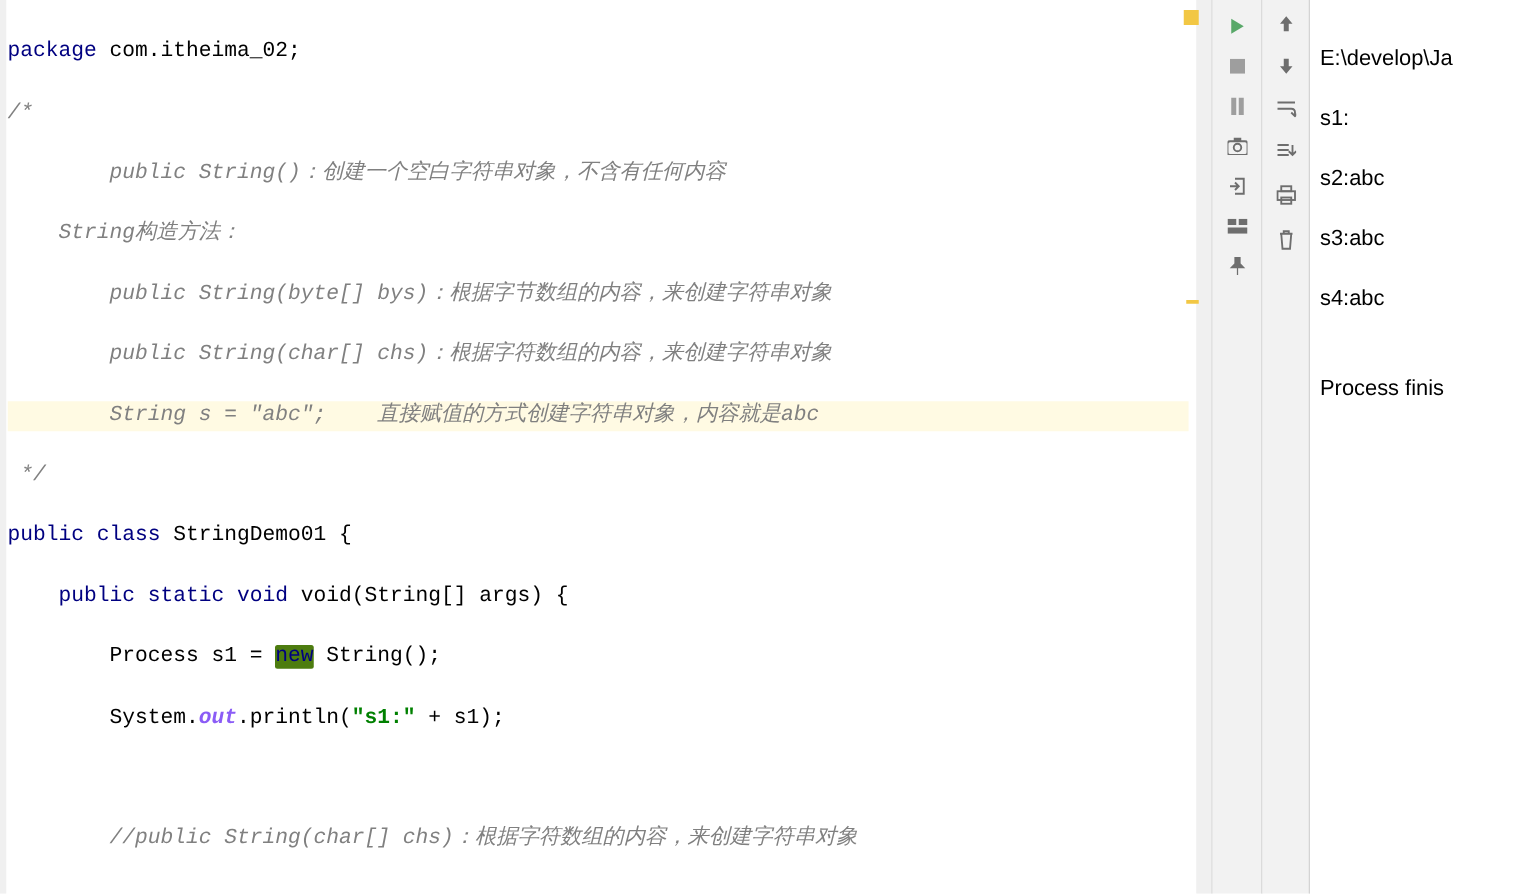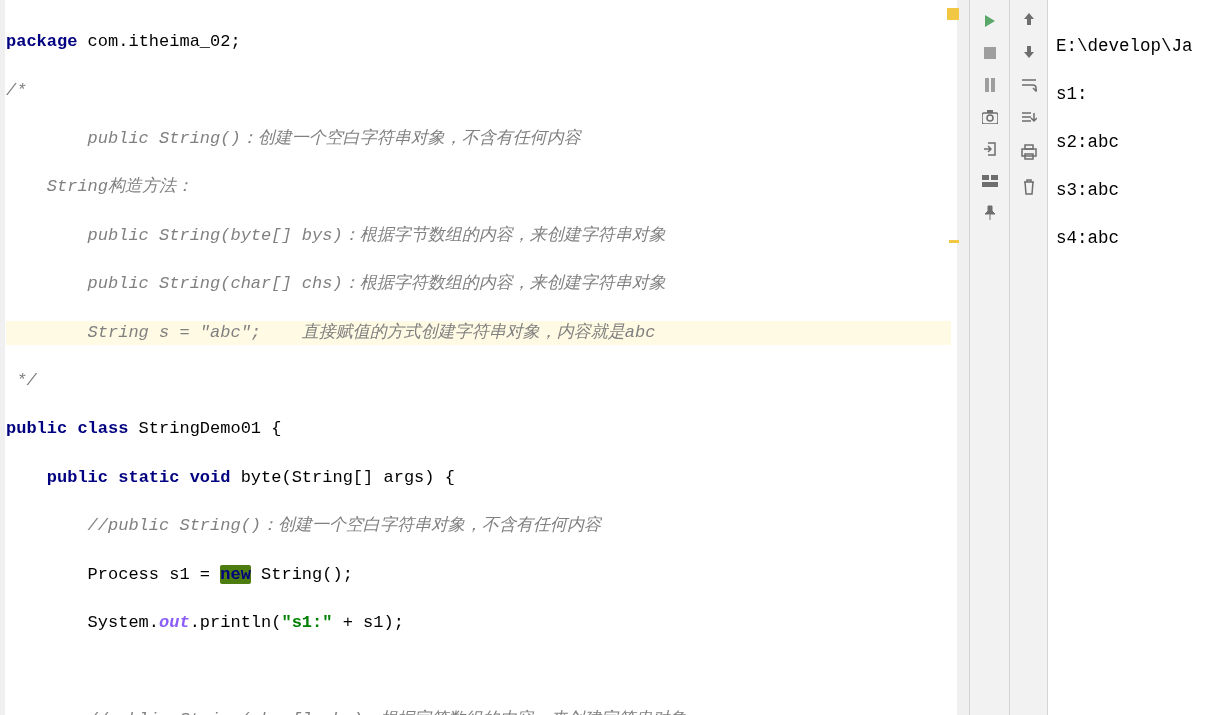--- a/index.html
+++ b/index.html
@@ -36,21 +36,21 @@
   line-height: 24.2px;
   white-space: pre;
   overflow: hidden;
 }
 .code-line { height: 24.2px; }
 .highlight-line {
   background: #fffae3;
   display: block;
   width: 100%;
 }
-.kw { color: #000080; font-weight: bold; }
+.kw { color: #000080; font-weight: normal; }
 .comment { color: #808080; font-style: italic; }
 .str { color: #008000; font-weight: bold; }
 .field { color: #8b5cf6; font-style: italic; font-weight: bold; }
 .warning-marker {
   position: absolute;
   right: 10px;
   top: 8px;
   width: 12px;
   height: 12px;
   background: #f2c744;
@@ -99,21 +99,21 @@
   flex-direction: column;
   align-items: center;
   padding-top: 12px;
   gap: 14px;
 }
 .console-pane {
   flex: 1;
   height: 558px;
   background: #fff;
   padding: 10px 8px;
-  font-family: Liberation Mono, monospace;
+  font-family: Liberation Sans, sans-serif;
   font-size: 17.5px;
   line-height: 24px;
   overflow: hidden;
   white-space: pre;
 }
 .highlight-word { background: #4d7c0f; border-radius: 2px; }
 </style>
 </head>
 <body>
 
@@ -126,22 +126,21 @@
   <div class="code-area">
 <div class="code-line"><span class="kw">package</span><span> com.itheima_02;</span></div>
 <div class="code-line"><span class="comment">/*</span></div>
 <div class="code-line"><span class="comment">        public String()：创建一个空白字符串对象，不含有任何内容</span></div>
 <div class="code-line"><span class="comment">    String构造方法：</span></div>
 <div class="code-line"><span class="comment">        public String(byte[] bys)：根据字节数组的内容，来创建字符串对象</span></div>
 <div class="code-line"><span class="comment">        public String(char[] chs)：根据字符数组的内容，来创建字符串对象</span></div>
 <div class="code-line highlight-line"><span class="comment">        String s = "abc";    直接赋值的方式创建字符串对象，内容就是abc</span></div>
 <div class="code-line"><span class="comment"> */</span></div>
 <div class="code-line"><span class="kw">public class</span><span> StringDemo01 {</span></div>
-<div class="code-line"><span>    </span><span class="kw">public static void</span><span> byte(String[] args) {</span></div>
-<div class="code-line"><span class="comment">        //public String()：创建一个空白字符串对象，不含有任何内容</span></div>
+<div class="code-line"><span>    </span><span class="kw">public static void</span><span> void(String[] args) {</span></div>
 <div class="code-line"><span>        Process s1 = </span><span class="kw highlight-word">new</span><span> String();</span></div>
 <div class="code-line"><span>        System.</span><span class="field">out</span><span>.println(</span><span class="str">"s1:"</span><span> + s1);</span></div>
 <div class="code-line"><span></span></div>
 <div class="code-line"><span class="comment">        //public String(char[] chs)：根据字符数组的内容，来创建字符串对象</span></div>
 
 
 
 
 
 
@@ -234,13 +233,14 @@
   </div>
 </div>
 
 <div class="console-pane">
 <div>E:\develop\Ja</div>
 <div>s1:</div>
 <div>s2:abc</div>
 <div>s3:abc</div>
 <div>s4:abc</div>
 <div></div>
+<div>Process finis</div>
 </div>
 
 </body></html>

